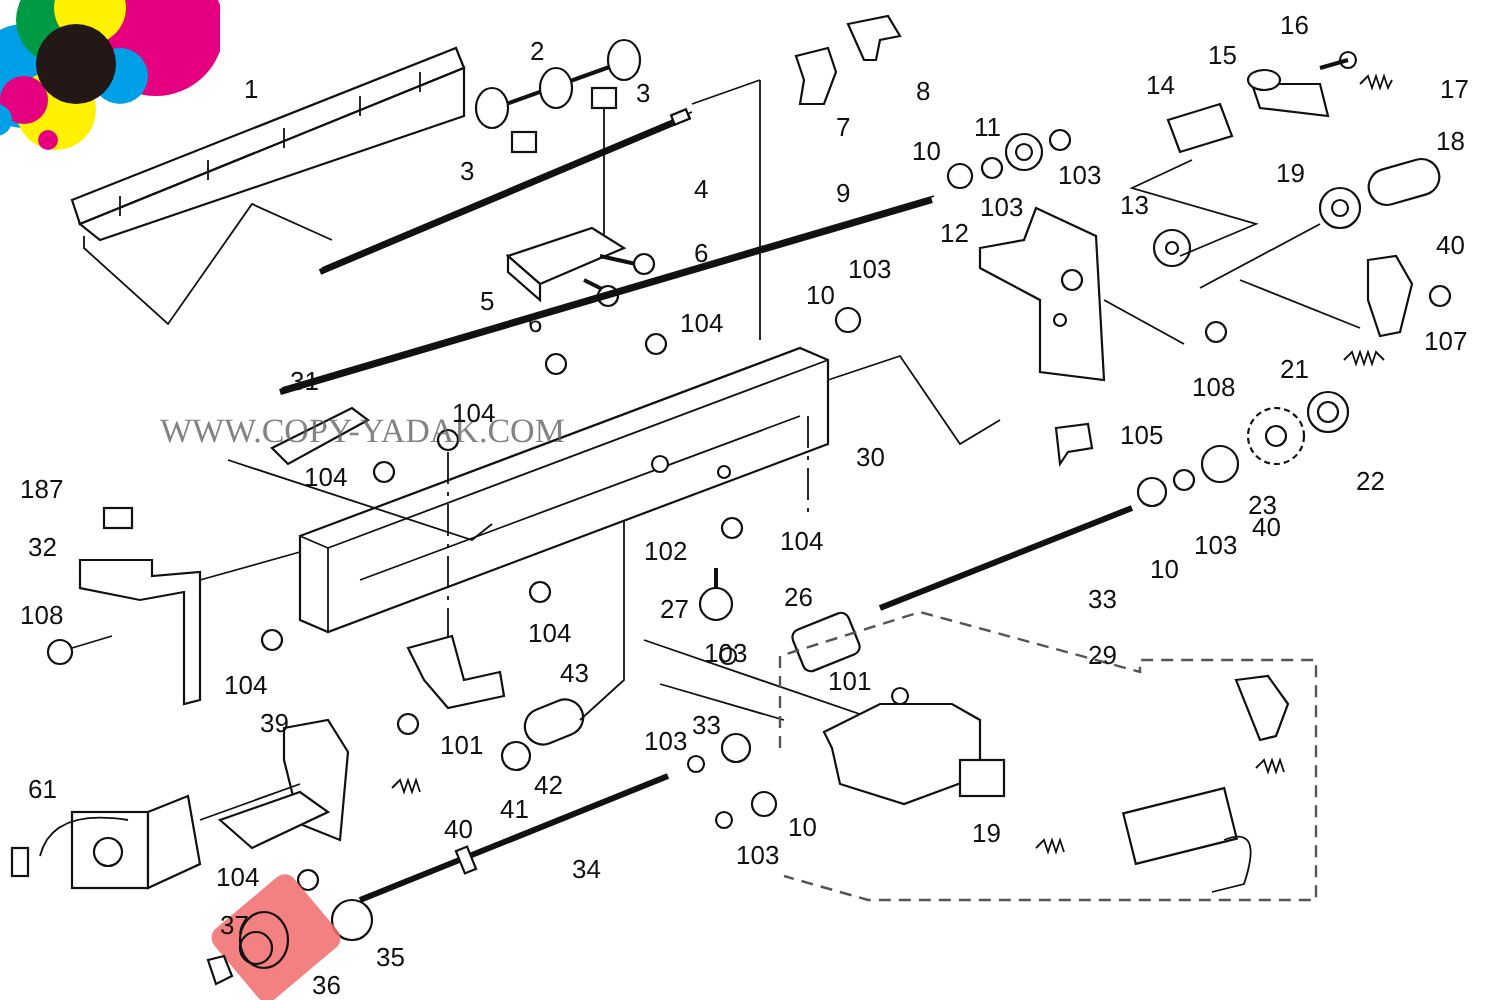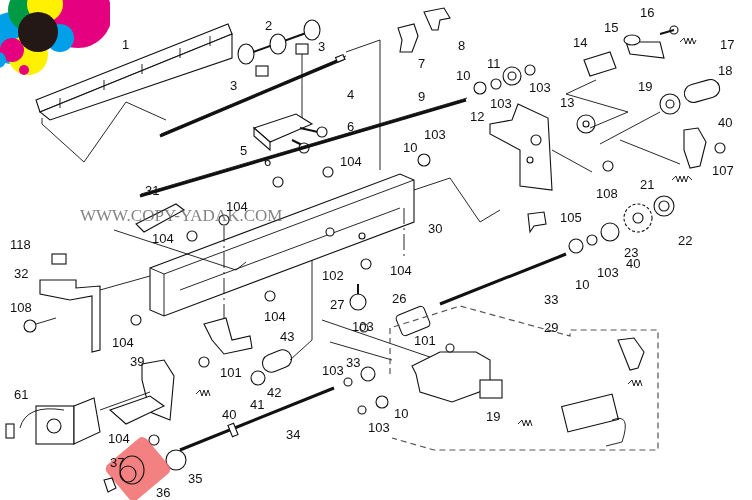--- a/index.html
+++ b/index.html
@@ -290,18 +290,18 @@
   <div class="lbl" style="left:368px;top:421px">103</div>
   <div class="lbl" style="left:340px;top:155px">104</div>
   <div class="lbl" style="left:226px;top:200px">104</div>
   <div class="lbl" style="left:152px;top:232px">104</div>
   <div class="lbl" style="left:112px;top:336px">104</div>
   <div class="lbl" style="left:264px;top:310px">104</div>
   <div class="lbl" style="left:390px;top:264px">104</div>
   <div class="lbl" style="left:108px;top:432px">104</div>
 
   <div class="lbl" style="left:560px;top:211px">105</div>
-  <div class="lbl" style="left:10px;top:238px">118</div>
+  <div class="lbl" style="left:10px;top:238px">187</div>
   <div class="lbl" style="left:712px;top:164px">107</div>
   <div class="lbl" style="left:10px;top:301px">108</div>
   <div class="lbl" style="left:596px;top:187px">108</div>
 
 </div>
 
 </body></html>

